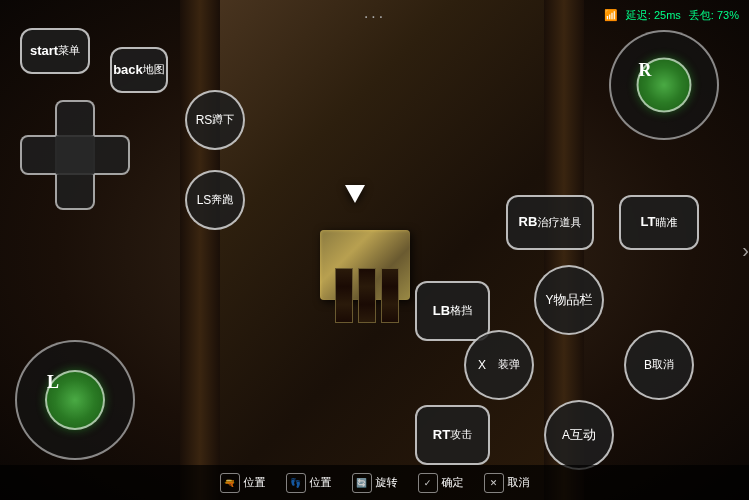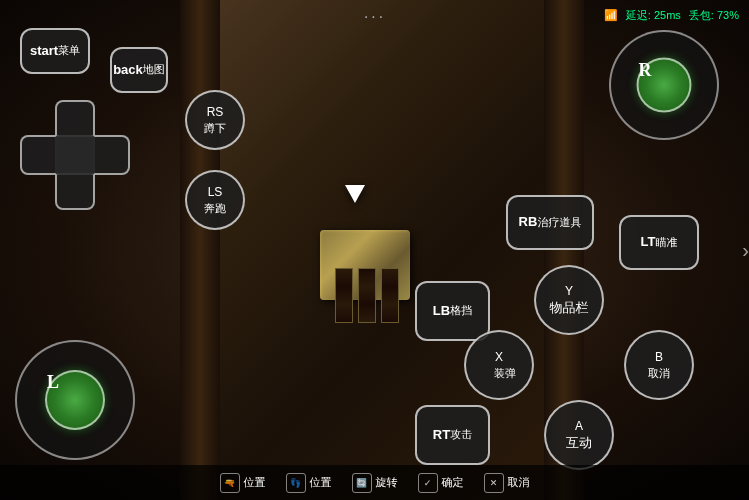--- a/index.html
+++ b/index.html
@@ -171,21 +171,21 @@
     }
 
     
     .btn-circle {
       position: absolute;
       background: rgba(30, 30, 30, 0.85);
       border: 2px solid rgba(255,255,255,0.7);
       border-radius: 50%;
       color: white;
       display: flex;
-      flex-direction: column;
+      flex-direction: row;
       align-items: center;
       justify-content: center;
       font-size: 12px;
       line-height: 1.4;
       cursor: pointer;
       text-align: center;
     }
 
     
     .dpad {
@@ -391,21 +391,21 @@
     <div class="right-stick-inner">
       <span style="color:white; font-size:18px; font-weight:bold; font-family:serif;">R</span>
     </div>
   </div>
 
   <div class="btn-rect" style="right:155px; top:195px; width:88px; height:55px;">
     <span class="btn-label-en">RB</span>
     <span class="btn-label-cn">治疗道具</span>
   </div>
 
-  <div class="btn-rect" style="right:50px; top:195px; width:80px; height:55px;margin-top:20px;">
+  <div class="btn-rect" style="right:50px; top:195px; width:80px; height:55px;">
     <span class="btn-label-en">LT</span>
     <span class="btn-label-cn">瞄准</span>
   </div>
 
   <div class="btn-rect" style="left:415px; top:281px; width:75px; height:60px;">
     <span class="btn-label-en">LB</span>
     <span class="btn-label-cn">格挡</span>
   </div>
 
   <div class="btn-circle" style="right:145px; top:265px; width:70px; height:70px;">

